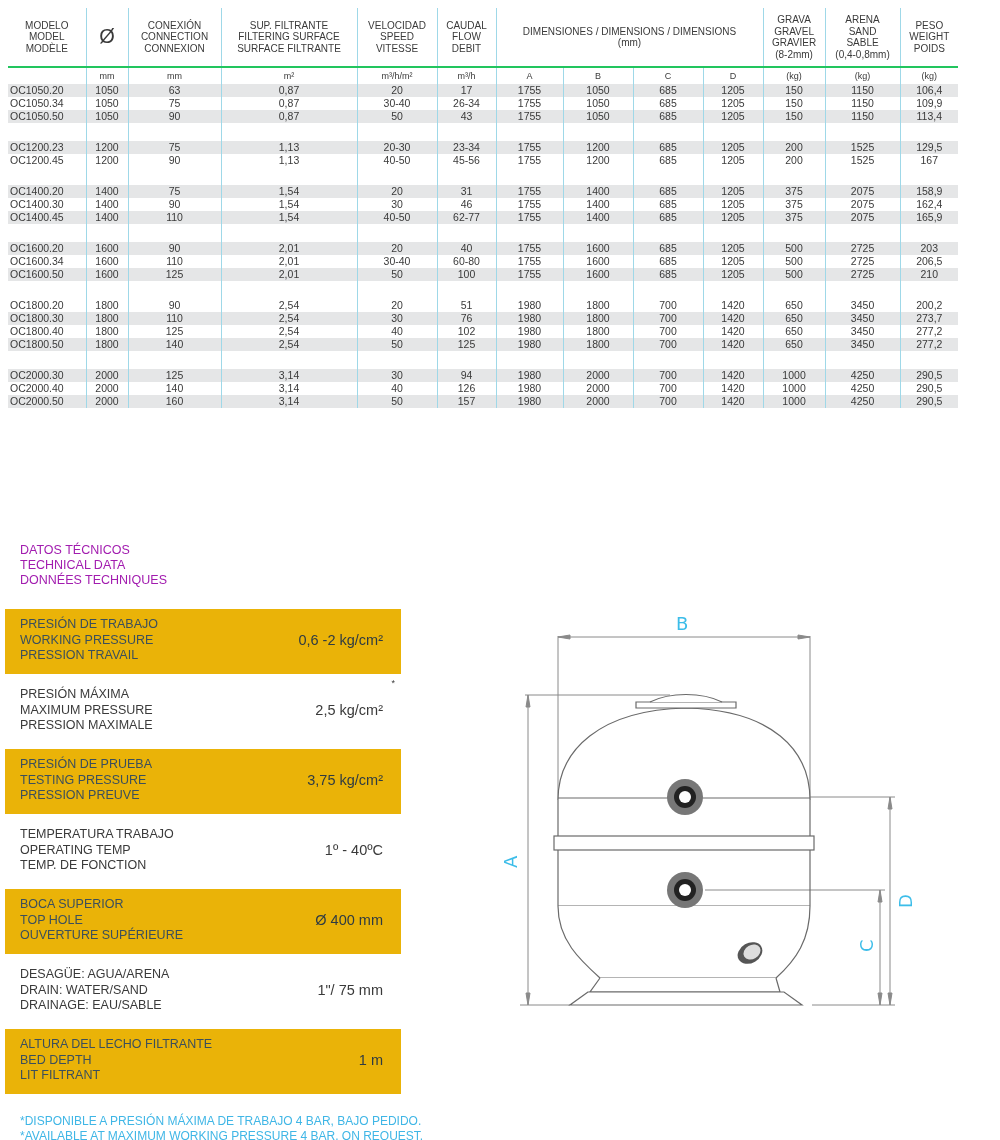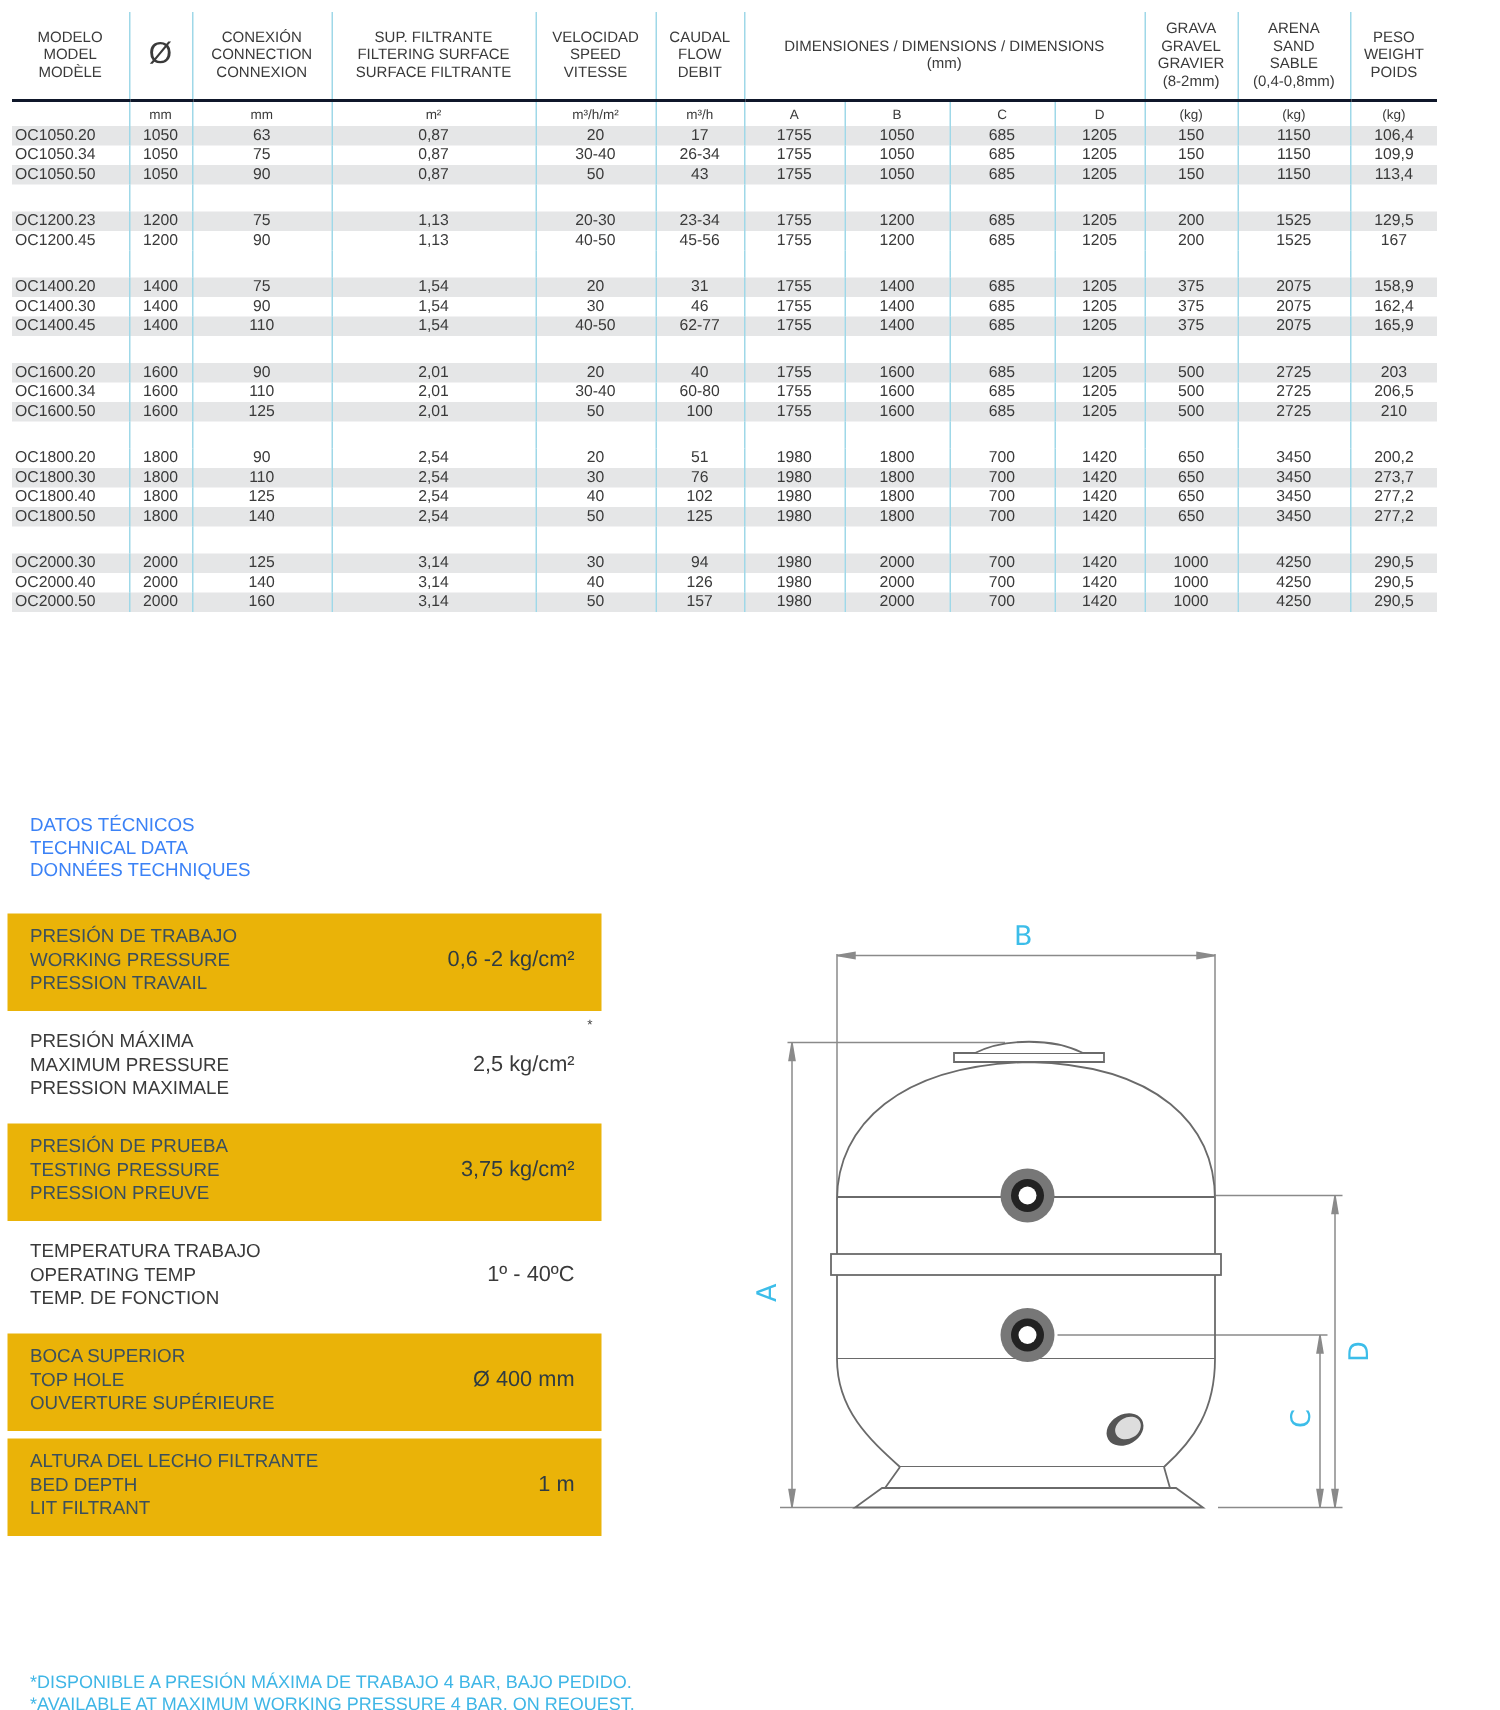--- a/index.html
+++ b/index.html
@@ -9,27 +9,27 @@
   table.spec col.c0{width:78px} table.spec col.c1{width:42px} table.spec col.c2{width:93px}
   table.spec col.c3{width:136px} table.spec col.c4{width:80px} table.spec col.c5{width:59px}
   table.spec col.c6{width:67px} table.spec col.c7{width:70px} table.spec col.c8{width:70px}
   table.spec col.c9{width:60px} table.spec col.c10{width:62px} table.spec col.c11{width:75px}
   table.spec col.c12{width:58px}
   table.spec th { font-weight:normal; font-size:10px; line-height:11.5px; text-align:center; vertical-align:middle;
                   height:58px; padding:0 2px; border-left:1px solid #9fd8e8; color:#3a3a3a; }
   table.spec th:first-child { border-left:none; }
   table.spec th.dims { }
   table.spec th.oslash { font-size:20px; font-weight:normal; }
-  table.spec tr.units td { font-size:9px; height:16px; border-top:2px solid #0f172a; text-align:center; }
+  table.spec tr.units td { font-size:9px; height:16px; border-top:2px solid #22c55e; text-align:center; }
   table.spec td { height:13px; padding:0; text-align:center; border-left:1px solid #9fd8e8; white-space:nowrap; line-height:13px; }
   table.spec td:first-child { border-left:none; text-align:left; padding-left:2px; }
   table.spec tr.units td:first-child { text-align:center; }
   table.spec tr.striped td { background:#e5e6e7; }
   table.spec tr.gap td { height:18px; }
-  .dtitle { position:absolute; left:20px; top:543px; font-size:12.5px; line-height:15px; color:#3b82f6; }
+  .dtitle { position:absolute; left:20px; top:543px; font-size:12.5px; line-height:15px; color:#a21caf; }
   .tech { position:absolute; left:5px; top:609px; width:396px; }
   .trow { position:relative; height:65px; box-sizing:border-box; padding:8px 0 0 15px; font-size:12.5px; line-height:15.5px; margin-bottom:5px; }
   .trow.blue { background:#eab308; color:#3b4f5c; }
   .trow .val { position:absolute; right:18px; top:24px; font-size:14.5px; color:#3a3a3a; }
   .trow.blue .val { color:#2f3b42; }
   .trow .star { position:absolute; right:6px; top:-3px; font-size:9px; }
   .notes { position:absolute; left:20px; top:1114px; font-size:12px; line-height:14.5px; color:#3fb6e6; }
   .drawing { position:absolute; left:490px; top:600px; width:450px; height:420px; }
   .dimlabel { font-family:"DejaVu Sans", sans-serif; fill:#3cbde9; font-size:18px; }
 </style>
@@ -497,20 +497,26 @@
       <div>TEMPERATURA TRABAJO</div>
       <div>OPERATING TEMP</div>
       <div>TEMP. DE FONCTION</div>
       <div class="val">1º - 40ºC</div>
     </div>
     <div class="trow blue">
       <div>BOCA SUPERIOR</div>
       <div>TOP HOLE</div>
       <div>OUVERTURE SUPÉRIEURE</div>
       <div class="val">Ø 400 mm</div>
+    </div>
+    <div class="trow">
+      <div>DESAGÜE: AGUA/ARENA</div>
+      <div>DRAIN: WATER/SAND</div>
+      <div>DRAINAGE: EAU/SABLE</div>
+      <div class="val">1"/ 75 mm</div>
     </div>
     <div class="trow blue">
       <div>ALTURA DEL LECHO FILTRANTE</div>
       <div>BED DEPTH</div>
       <div>LIT FILTRANT</div>
       <div class="val">1 m</div>
     </div>
   </div>
 
 <div class="drawing">

